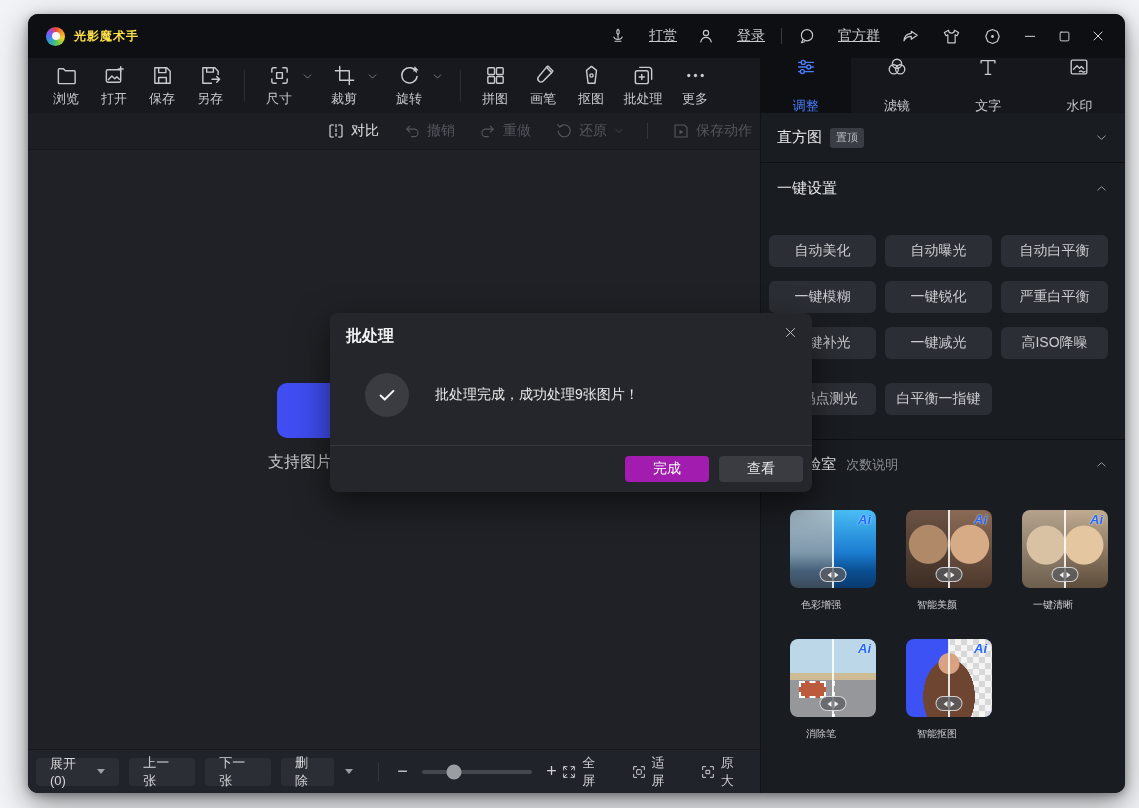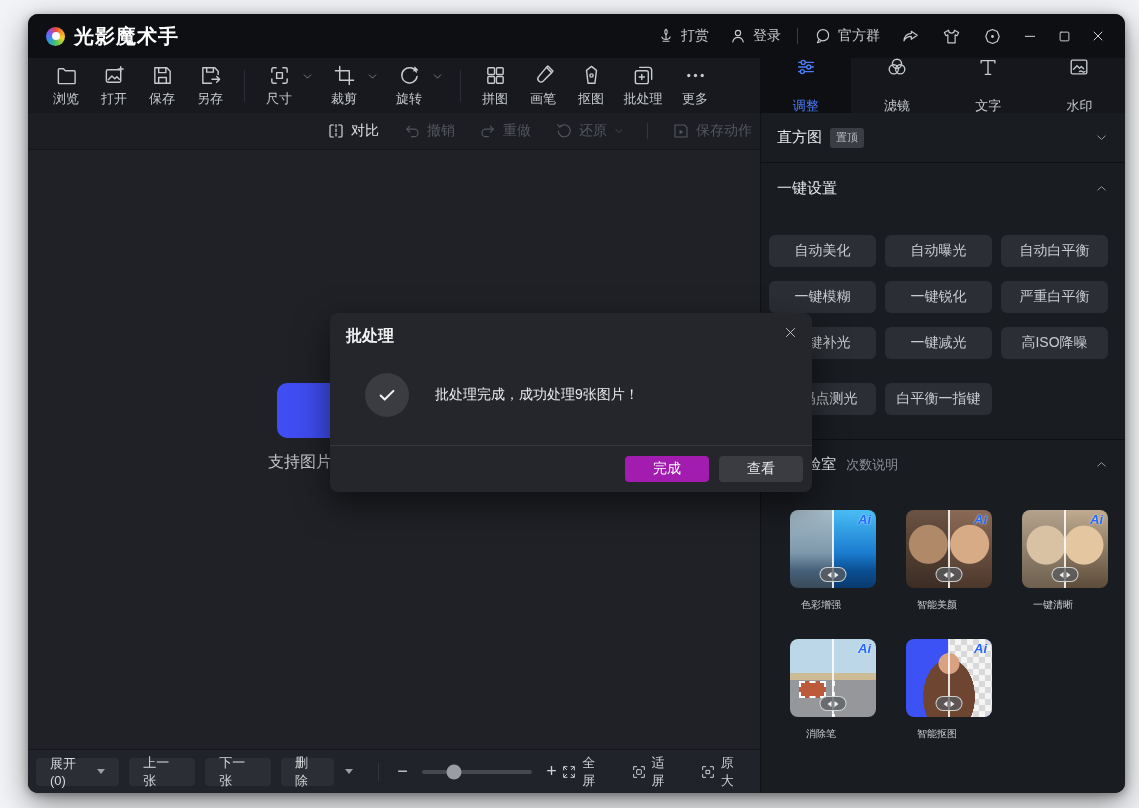--- a/index.html
+++ b/index.html
@@ -18,23 +18,23 @@
     background:#17191e; border-radius:10px; overflow:hidden;
     box-shadow:0 10px 30px rgba(0,0,0,.45), 0 2px 8px rgba(0,0,0,.3);
     display:flex; flex-direction:column; position:absolute;
   }
 
   
   .titlebar { height:44px; background:#0e0f12; display:flex; align-items:center; padding:0 10px 0 18px; flex:0 0 auto; }
   .logo { width:19px; height:19px; border-radius:50%; margin-right:9px; position:relative;
     background:conic-gradient(#e8463c,#f2912b,#f2d22b,#7bc843,#2bb5a0,#3f82f2,#8e4ff0,#e8463c); }
   .logo::after { content:""; position:absolute; left:5.5px; top:5.5px; width:8px; height:8px; border-radius:50%; background:#f5f6f8; }
-  .app-name { color:#ffffff; font-size:20px; font-weight:bold; letter-spacing:1px; }
+  .app-name { color:#fde047; font-size:12px; font-weight:bold; letter-spacing:1px; }
   .tb-right { margin-left:auto; display:flex; align-items:center; color:#c6c9cd; }
-  .tb-act { display:flex; align-items:center; gap:6px; font-size:14px; padding:0 10px; cursor:default; }
+  .tb-act { display:flex; align-items:center; gap:22px; font-size:14px; padding:0 10px; cursor:default;text-decoration:underline; }
   .tb-sep { width:1px; height:16px; background:#3a3d44; margin:0 6px; }
   .tb-ico { padding:0 11px; display:flex; align-items:center; }
   .win-btn { width:34px; height:30px; display:flex; align-items:center; justify-content:center; color:#d2d4d7; }
 
   
   .toolbar-row { height:55px; display:flex; flex:0 0 auto; background:#17191e; }
   .toolbar { flex:1; display:flex; align-items:center; padding-left:14px; }
   .tool { width:48px; display:flex; flex-direction:column; align-items:center; gap:3px; color:#c6c9cd; }
   .tool .lbl { font-size:13px; white-space:nowrap; }
   .tool-wrap { display:flex; align-items:flex-start; }

